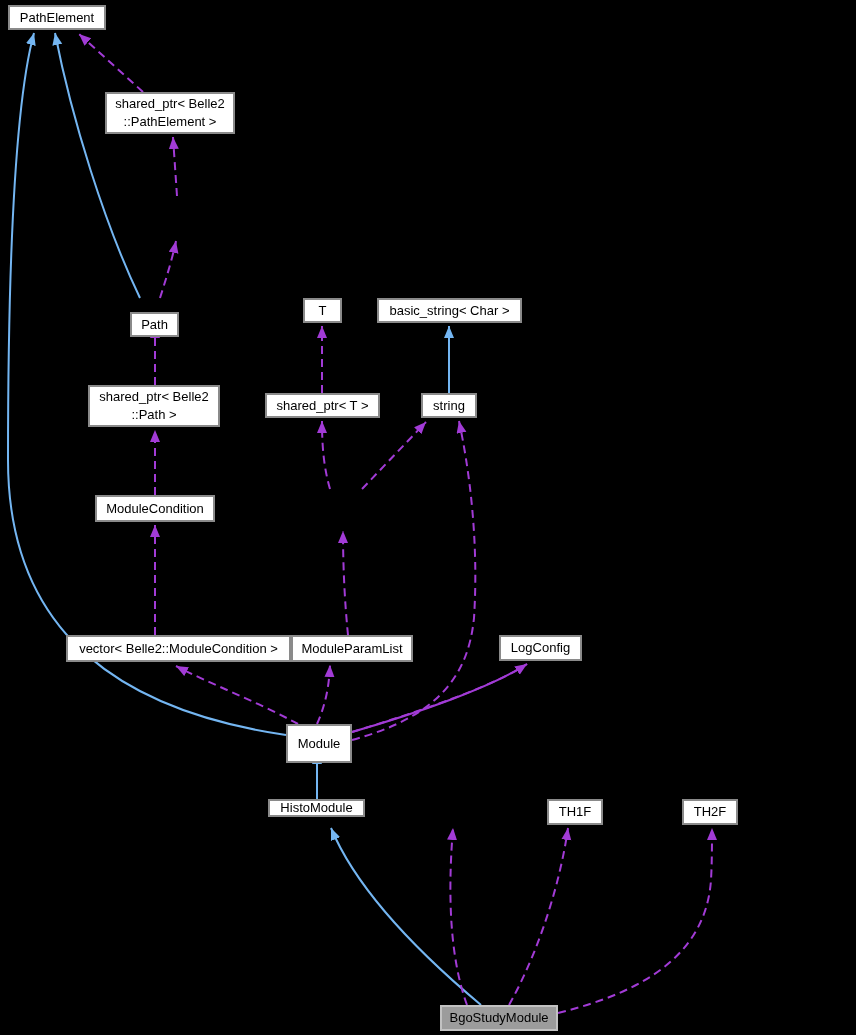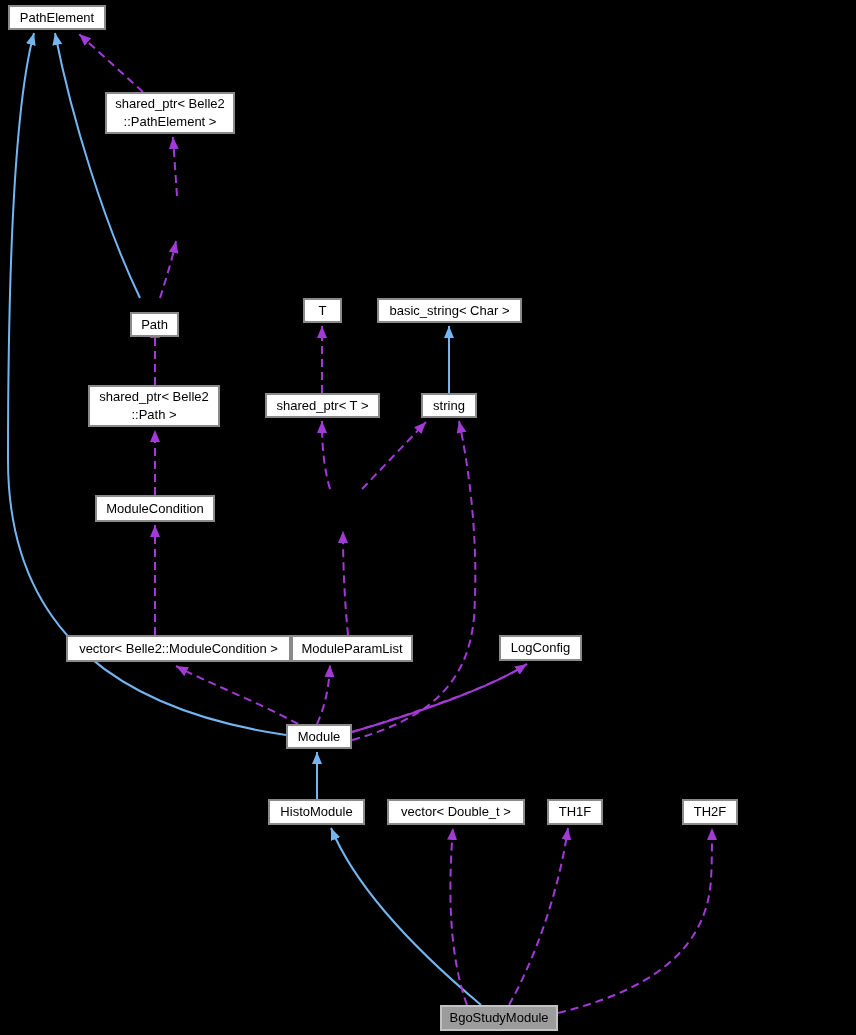--- a/index.html
+++ b/index.html
@@ -77,20 +77,19 @@
   <div class="node" style="left:303px;top:298px;width:39px;height:25px;">T</div>
   <div class="node" style="left:377px;top:298px;width:145px;height:25px;">basic_string&lt; Char &gt;</div>
   <div class="node" style="left:88px;top:385px;width:132px;height:42px;">shared_ptr&lt; Belle2
 ::Path &gt;</div>
   <div class="node" style="left:265px;top:393px;width:115px;height:25px;">shared_ptr&lt; T &gt;</div>
   <div class="node" style="left:421px;top:393px;width:56px;height:25px;">string</div>
   <div class="node" style="left:95px;top:495px;width:120px;height:27px;">ModuleCondition</div>
   <div class="node" style="left:42px;top:635px;width:225px;height:27px;margin-left:24px;">vector&lt; Belle2::ModuleCondition &gt;</div>
   <div class="node" style="left:291px;top:635px;width:122px;height:27px;">ModuleParamList</div>
   <div class="node" style="left:499px;top:635px;width:83px;height:26px;">LogConfig</div>
-  <div class="node" style="left:286px;top:724px;width:66px;height:25px;">Module</div>
-  <div class="node" style="left:268px;top:799px;width:97px;height:26px;">HistoModule</div>
-  <div class="node" style="left:387px;top:799px;width:138px;height:26px;">vector&lt; Double_t &gt;</div>
+  <div class="node" style="left:286px;top:724px;width:66px;height:39px;">Module</div>
+  <div class="node" style="left:268px;top:799px;width:97px;height:18px;">HistoModule</div>
   <div class="node" style="left:547px;top:799px;width:56px;height:26px;">TH1F</div>
   <div class="node" style="left:682px;top:799px;width:56px;height:26px;text-align:center;">TH2F</div>
   <div class="node highlight" style="left:440px;top:1005px;width:118px;height:26px;text-align:right;">BgoStudyModule</div>
 
 </div>
 
 </body></html>

